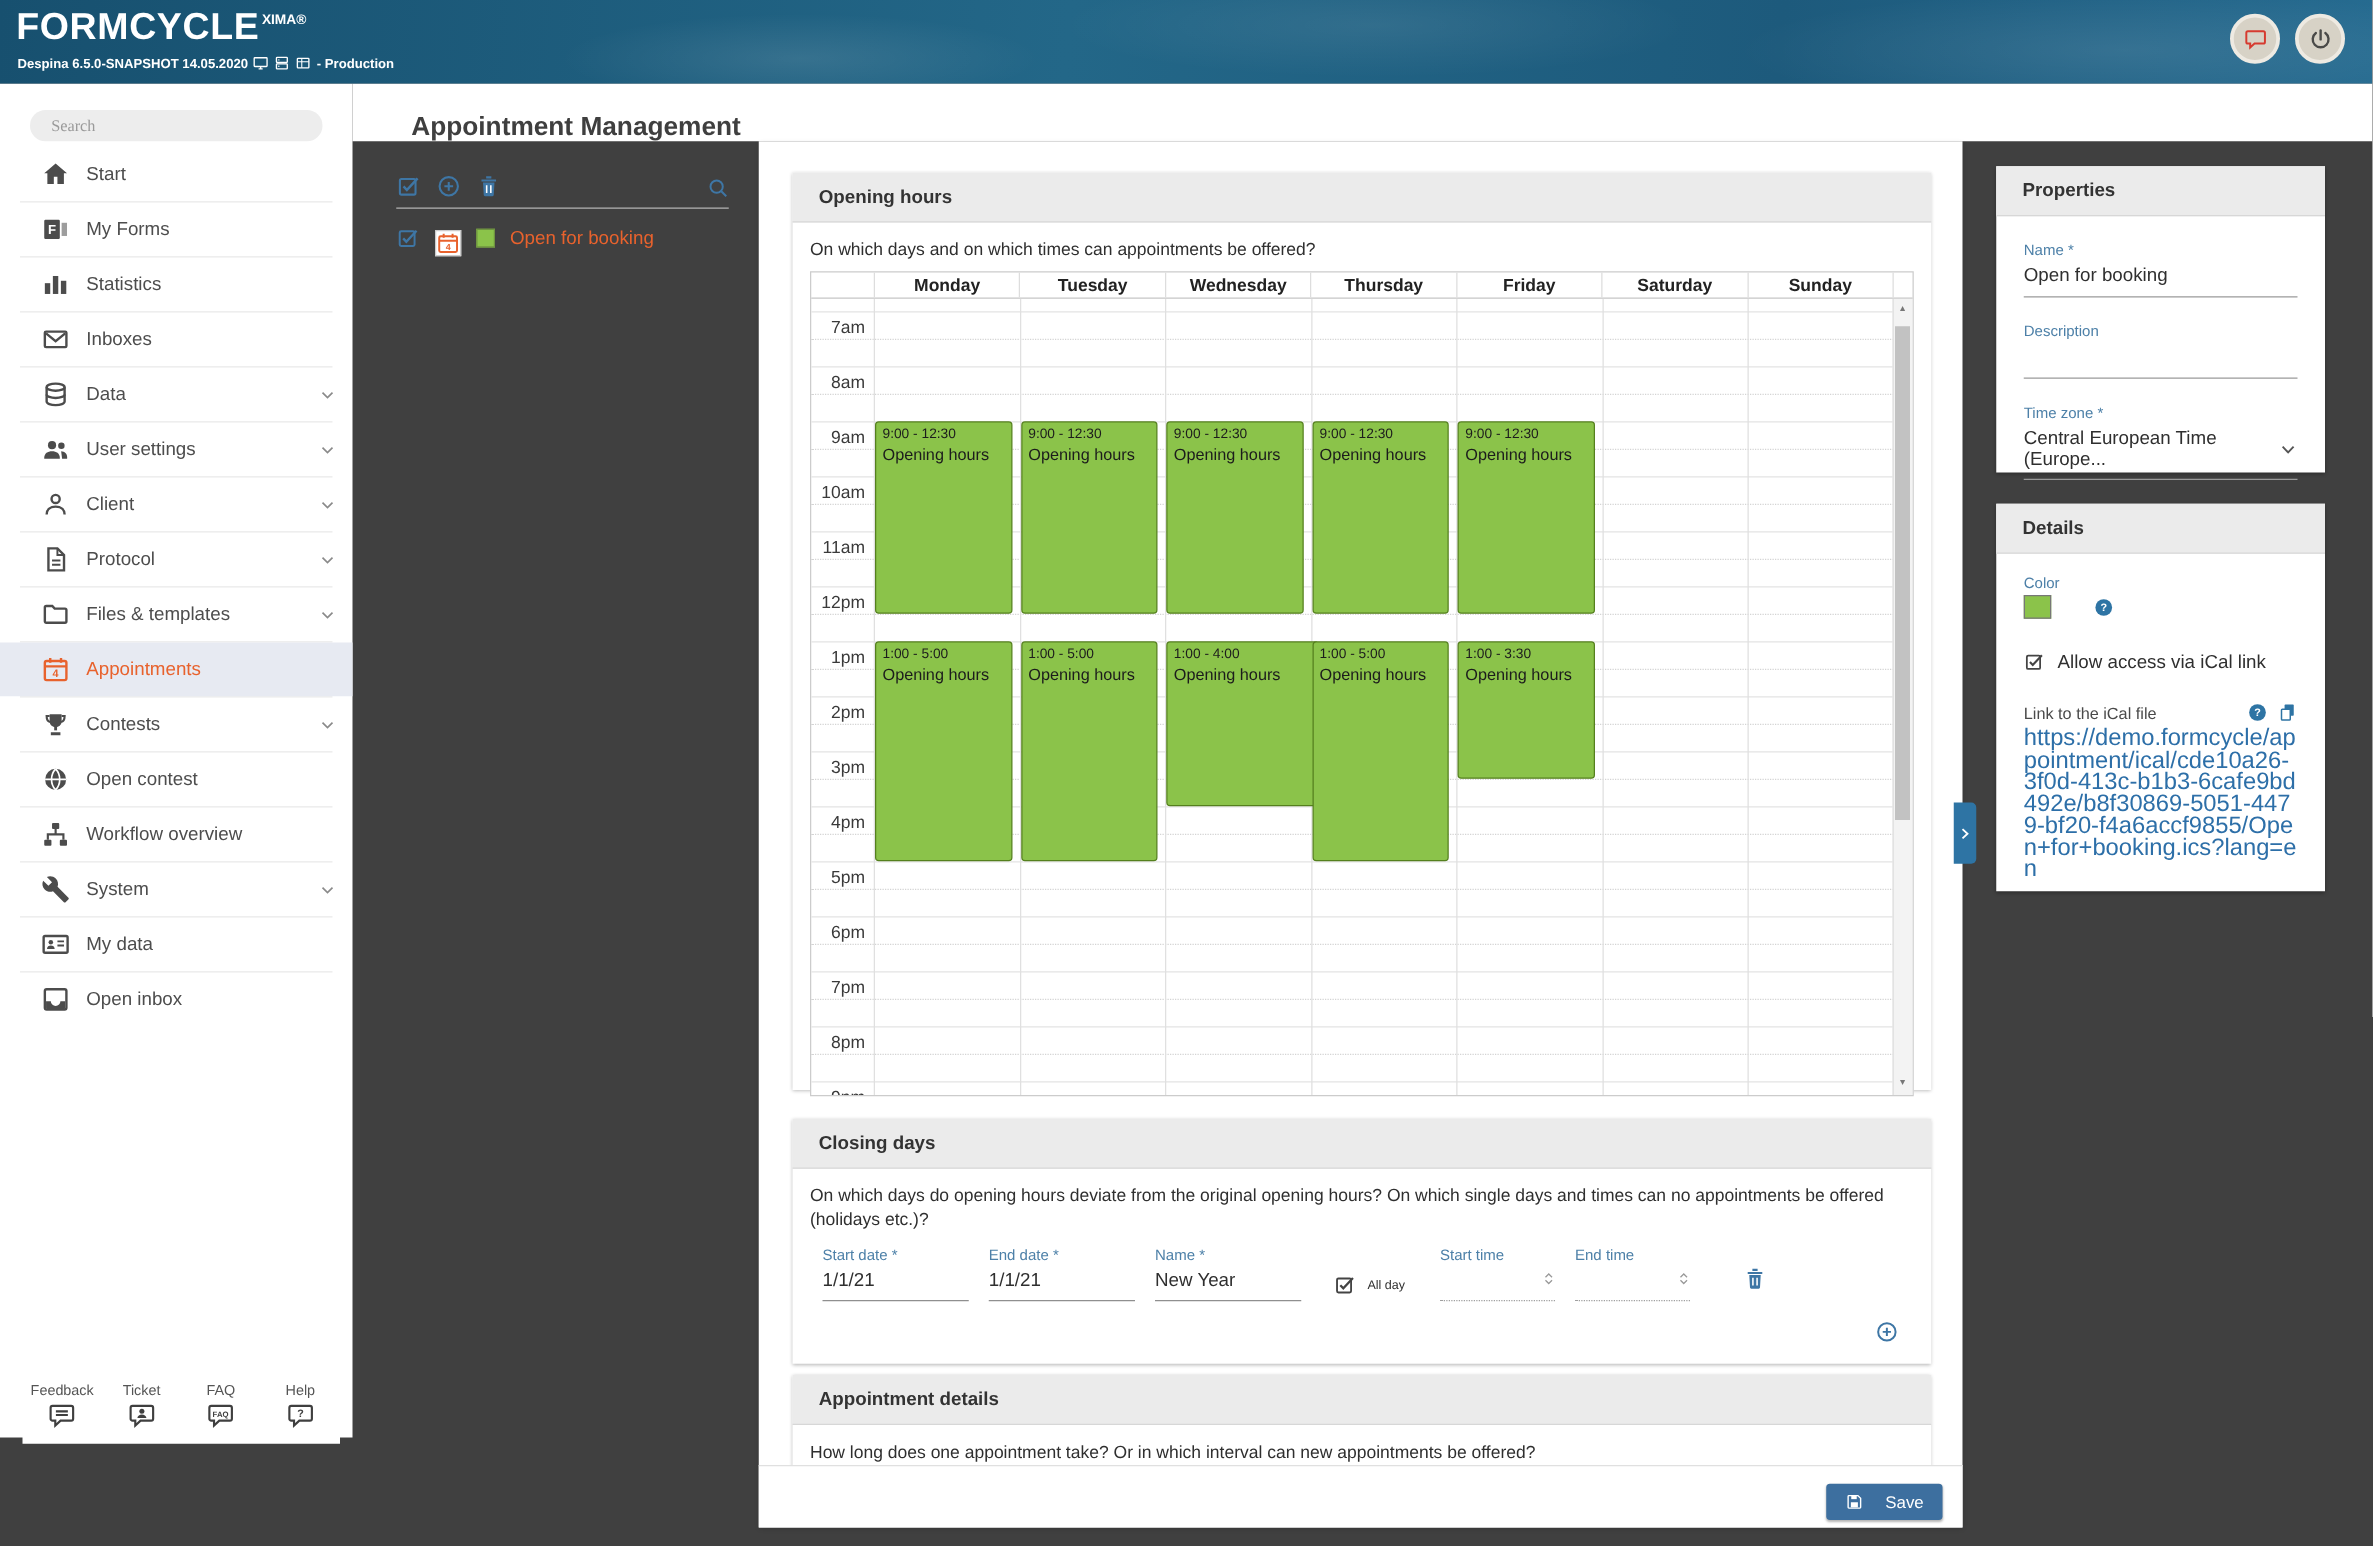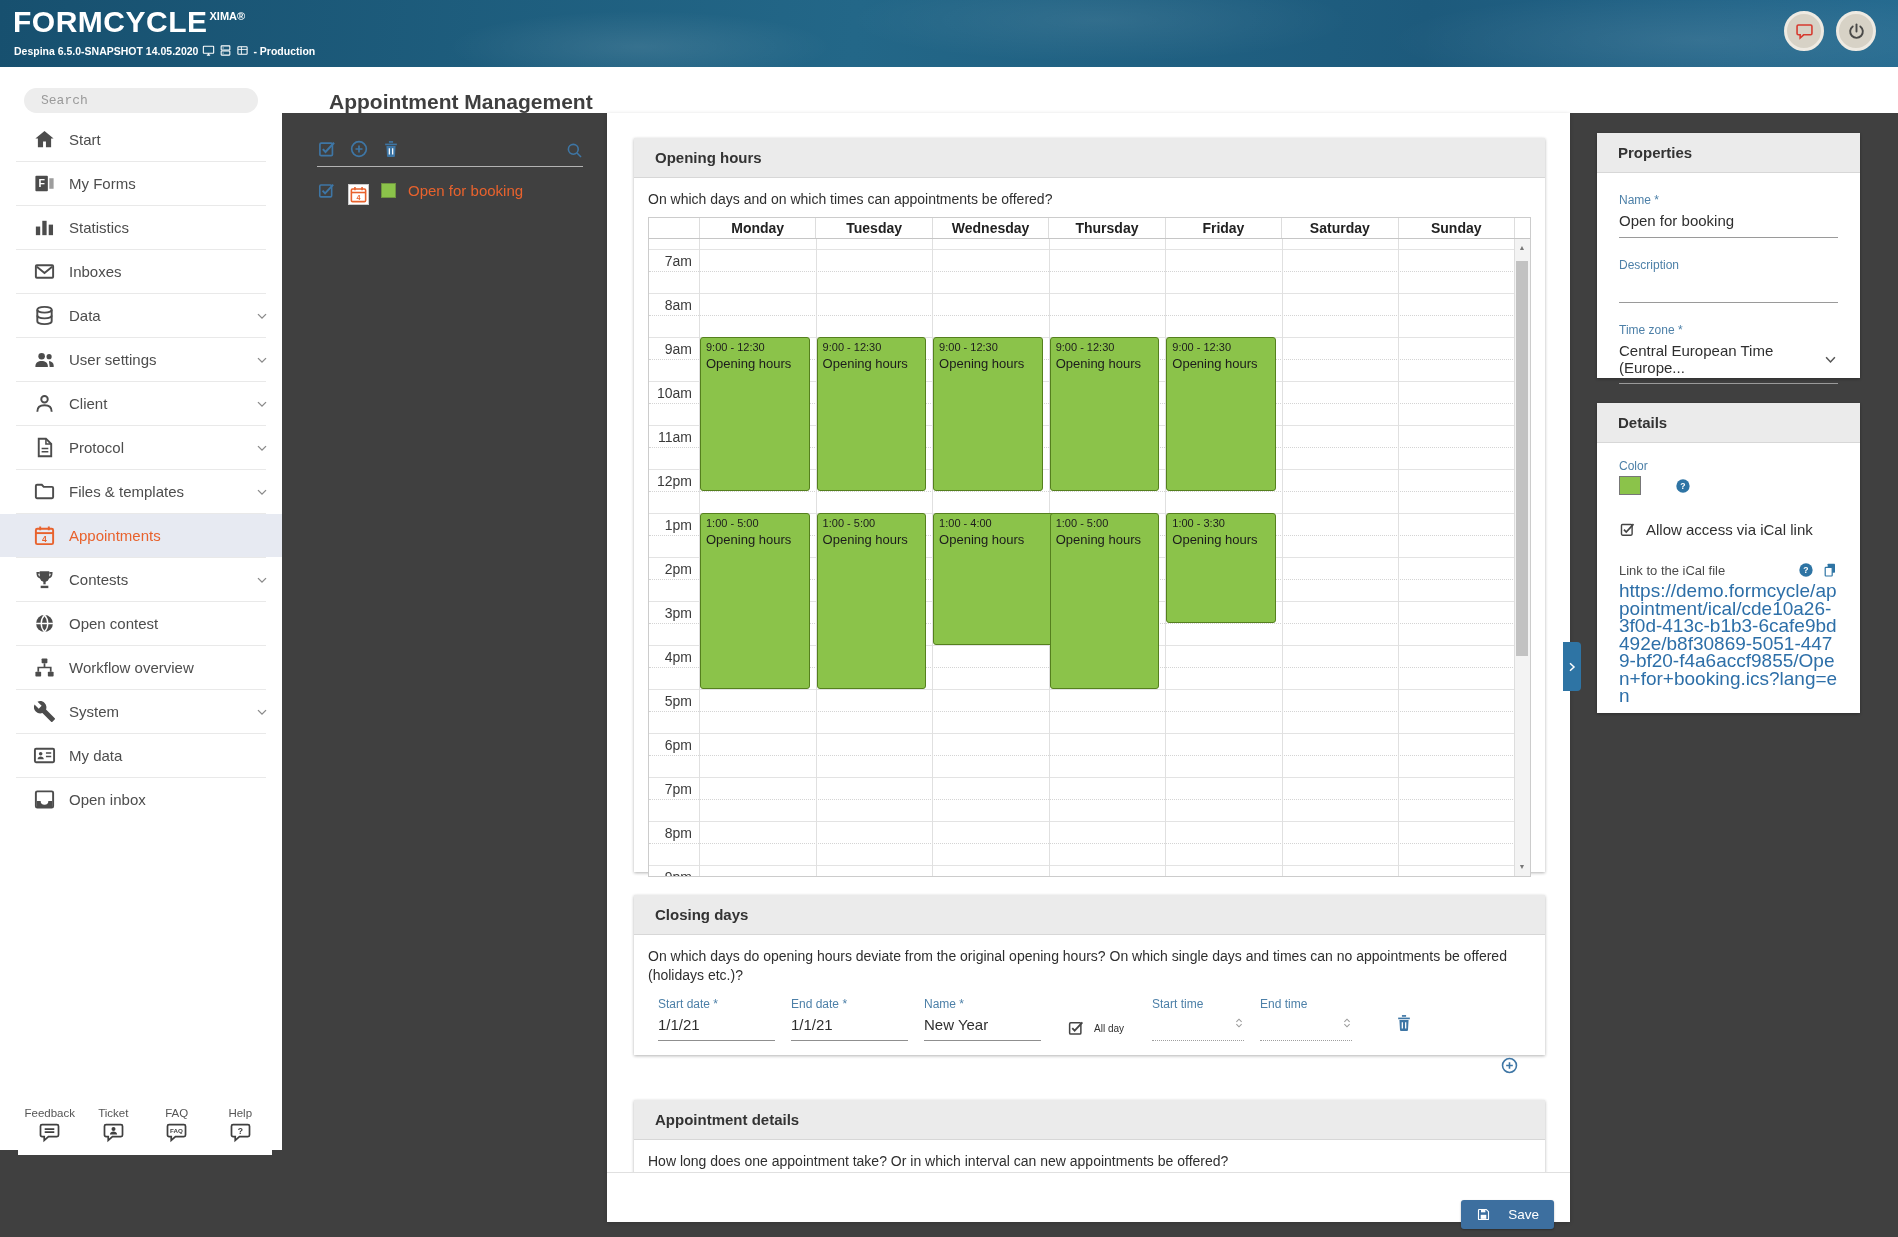--- a/index.html
+++ b/index.html
@@ -23,21 +23,21 @@
     background:#d7d2c6;border:3px solid #eeeae2;display:flex;align-items:center;justify-content:center;cursor:pointer;}
   .top-circle.chat{left:1784px;color:#d63a2f;}
   .top-circle.power{left:1836px;color:#4a4a48;}
   .top-circle svg{width:19px;height:19px;}
 
   
   .sidebar-main{position:absolute;left:0;top:67px;width:282px;height:1083px;background:#fff;}
   .search-pill{margin:21px 24px 5px;height:25px;border-radius:13px;background:#ededed;
     display:flex;align-items:center;padding-left:15px;border:none;}
   .search-pill input{border:none;background:transparent;outline:none;font-size:13px;color:#666;
-    font-family:Liberation Mono, monospace;width:140px;}
+    font-family:Liberation Serif, serif;width:140px;}
   .search-pill input::placeholder{color:#9a9a9a;}
   .nav-item{position:relative;height:43px;display:flex;align-items:center;padding-left:33px;gap:13px;
     color:#4d4d4d;font-size:15px;cursor:pointer;}
   .nav-div{height:1px;background:#e9e9e9;margin:0 16px;}
   .nav-item .ico{width:23px;height:23px;color:#4c4c4c;flex:none;}
   .nav-item .ico svg{width:100%;height:100%;}
   .nav-item.selected{background:#e7eaf2;color:var(--orange,#e8622d);}
   .nav-item.selected .ico{color:var(--orange,#e8622d);}
   .chev{position:absolute;right:12px;top:14px;width:16px;height:16px;color:#8a8a8a;}
   .side-footer{position:absolute;left:18px;top:1096px;width:254px;height:59px;background:#fff;display:flex;}
@@ -65,25 +65,25 @@
 
   
   .main-box{position:absolute;left:607px;top:113px;width:963px;height:1109px;background:#fff;
     box-shadow:0 1px 4px rgba(0,0,0,.18);}
   .cards{position:absolute;left:0;right:0;top:0;bottom:49px;overflow:hidden;}
   .card{position:absolute;left:27px;width:911px;background:#fff;box-shadow:0 1px 3px rgba(0,0,0,.3);}
   .card-head{height:39px;background:#ebebeb;border-bottom:1px solid #d7d7d7;line-height:39px;
     padding-left:21px;font-size:15px;font-weight:bold;color:#333;}
   .card-body{padding:12px 14px;}
   #card-opening{top:25px;height:734px;}
-  #card-closing{top:782px;height:160px;}
+  #card-closing{top:782px;height:196px;}
   #card-appt{top:987px;height:120px;}
   .question{font-size:14px;color:#2f2f2f;line-height:19px;}
   .main-footer{position:absolute;left:0;right:0;bottom:0;height:49px;background:#fff;border-top:1px solid #e0e0e0;}
-  .save-btn{position:absolute;right:16px;top:27px;height:29px;padding:0 15px;background:var(--savec,#3d6f9f);
+  .save-btn{position:absolute;right:16px;top:14px;height:29px;padding:0 15px;background:var(--savec,#3d6f9f);
     border:none;border-radius:3px;color:#fff;font-size:13.5px;display:flex;align-items:center;gap:17px;
     cursor:pointer;font-family:"Liberation Sans",sans-serif;box-shadow:0 1px 2px rgba(0,0,0,.3);}
   .save-btn .ico{width:15px;height:15px;}
 
   
   .cal{margin-top:8px;border:1px solid #ccc;position:relative;background:#fff;}
   .cal-head{display:flex;height:20px;border-bottom:1px solid #c6c6c6;}
   .cal-head .gut{width:50px;flex:none;}
   .cal-head .day{flex:1;border-left:1px solid #ddd;text-align:center;font-weight:bold;font-size:14px;
     color:#222;line-height:20px;}

